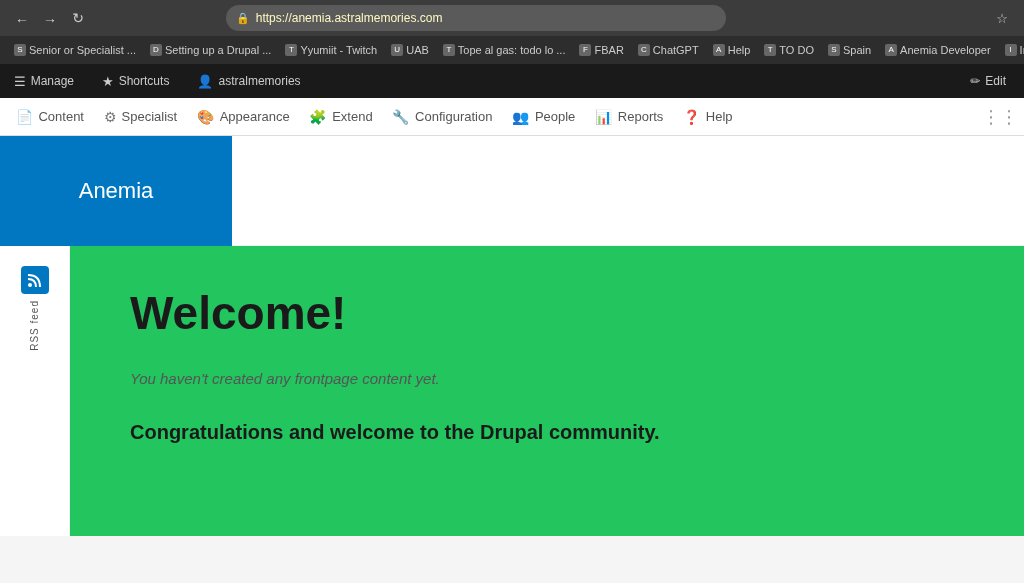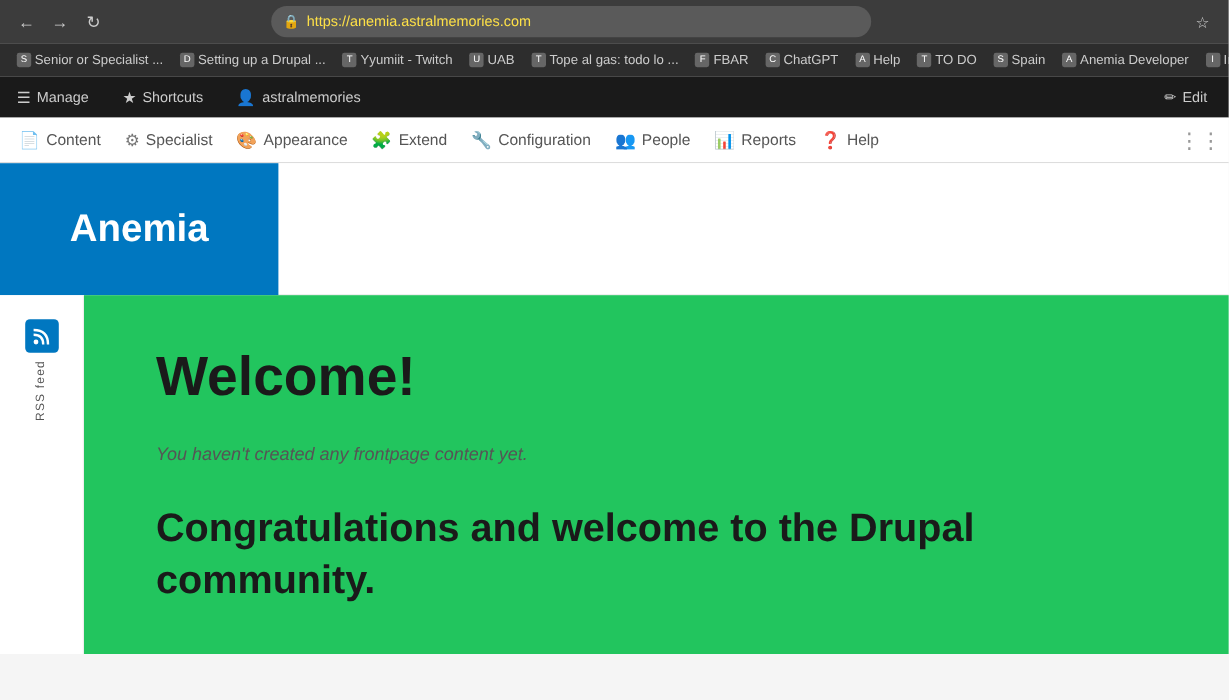--- a/index.html
+++ b/index.html
@@ -38,21 +38,21 @@
       border-radius: 16px;
       height: 26px;
       display: flex;
       align-items: center;
       padding: 0 10px;
       gap: 6px;
       max-width: 500px;
       margin: 0 auto;
     }
     .address-bar .lock-icon { color: #aaa; font-size: 11px; }
-    .address-text { color: #fde047; font-size: 12px; }
+    .address-text { color: #fef9c3; font-size: 12px; }
     .browser-actions {
       display: flex;
       gap: 4px;
       align-items: center;
       margin-left: auto;
     }
     .browser-action-btn {
       width: 24px;
       height: 24px;
       background: none;
@@ -174,22 +174,22 @@
       background: #0077c0;
       width: 232px;
       height: 110px;
       display: flex;
       align-items: center;
       justify-content: center;
       flex-shrink: 0;
     }
     .site-logo-text {
       color: white;
-      font-size: 32px;
-      font-weight: bold;
+      font-size: 22px;
+      font-weight: normal;
     }
     .site-nav {
       flex: 1;
       display: flex;
       align-items: center;
       justify-content: flex-end;
       padding-right: 30px;
       gap: 10px;
     }
     .nav-link {
@@ -263,21 +263,21 @@
       color: #1a1a1a;
       margin-bottom: 30px;
     }
     .frontpage-note {
       font-style: italic;
       color: #555;
       font-size: 15px;
       margin-bottom: 32px;
     }
     .community-heading {
-      font-size: 33px;
+      font-size: 20px;
       font-weight: 900;
       color: #1a1a1a;
       line-height: 1.3;
     }
   </style>
 </head>
 <body>
 
 <div class="browser-chrome">
   <div class="browser-nav-buttons">

